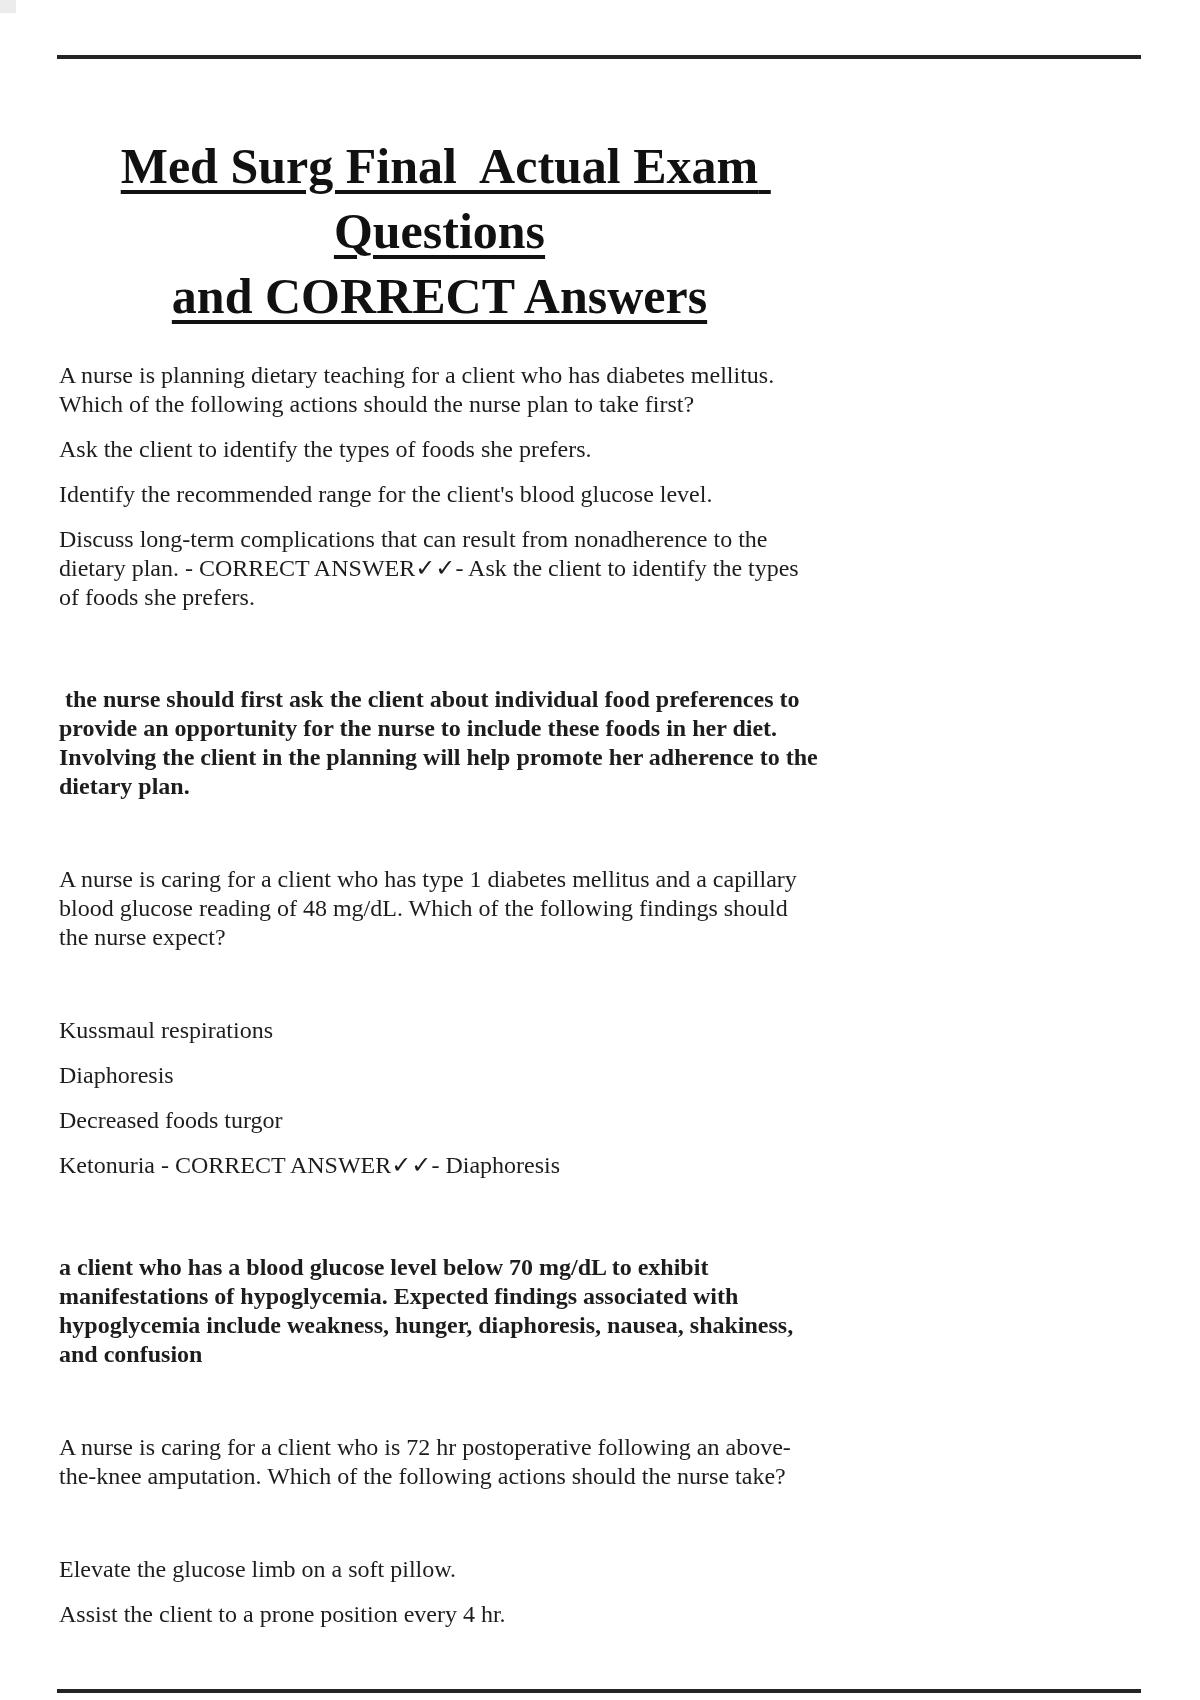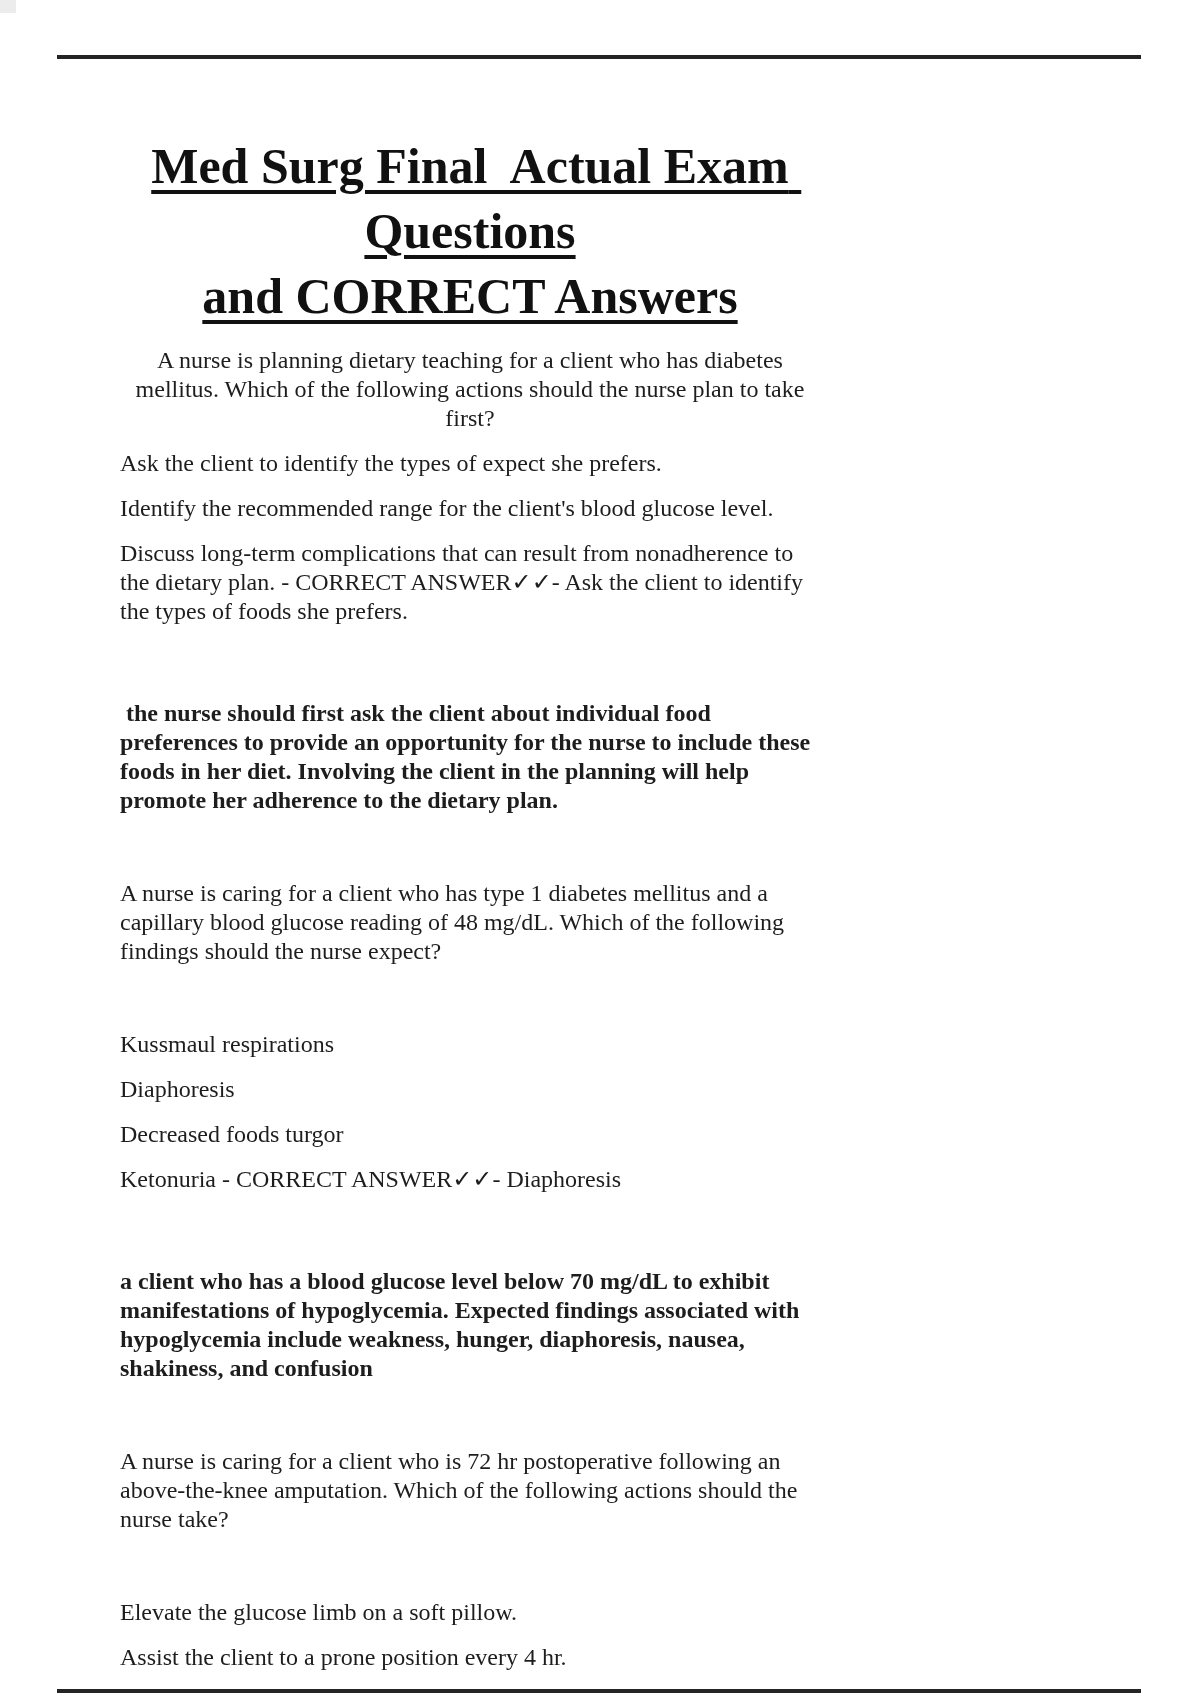--- a/index.html
+++ b/index.html
@@ -27,21 +27,21 @@
     width: 1084px;
     height: 4px;
     background: #242424;
   }
   .rule.top { top: 55px; }
   .rule.bottom { top: 1689px; }
   .content {
     position: absolute;
     left: 0; top: 0;
     width: 964px;
-    padding: 134px 144px 0 120px;
+    padding: 134px 144px 0 59px;
     box-sizing: border-box;
   }
   .doc-title {
     font-size: 50px;
     line-height: 65px;
     font-weight: bold;
     text-align: center;
     color: #111111;
     margin: 0;
   }
@@ -51,39 +51,39 @@
     text-underline-offset: 7px;
     white-space: pre-wrap;
   }
   .para {
     font-size: 24px;
     line-height: 29px;
     margin: 0;
     white-space: pre-wrap;
     color: #1d1d1d;
   }
-  .gap-first { margin-top: 17px; text-align: center; }
+  .gap-first { margin-top: 32px; }
   .gap-lg    { margin-top: 64px; }
   .gap-xl    { margin-top: 73px; font-weight: bold; }
   .gap-sm    { margin-top: 16px; }
 </style>
 </head>
 <body>
 
 <div class="scan-artifact"></div>
 <div class="rule top"></div>
 
 <div class="content">
   <h1 class="doc-title">
     <div class="t-line">Med Surg Final  Actual Exam Questions</div>
     <div class="t-line">and CORRECT Answers</div>
   </h1>
 
   <p class="para gap-first">A nurse is planning dietary teaching for a client who has diabetes mellitus. Which of the following actions should the nurse plan to take first?</p>
-  <p class="para gap-sm">Ask the client to identify the types of expect she prefers.</p>
+  <p class="para gap-sm">Ask the client to identify the types of foods she prefers.</p>
   <p class="para gap-sm">Identify the recommended range for the client's blood glucose level.</p>
   <p class="para gap-sm">Discuss long-term complications that can result from nonadherence to the dietary plan. - CORRECT ANSWER✓✓- Ask the client to identify the types of foods she prefers.</p>
   <p class="para gap-xl"> the nurse should first ask the client about individual food preferences to provide an opportunity for the nurse to include these foods in her diet. Involving the client in the planning will help promote her adherence to the dietary plan.</p>
   <p class="para gap-lg">A nurse is caring for a client who has type 1 diabetes mellitus and a capillary blood glucose reading of 48 mg/dL. Which of the following findings should the nurse expect?</p>
   <p class="para gap-lg">Kussmaul respirations</p>
   <p class="para gap-sm">Diaphoresis</p>
   <p class="para gap-sm">Decreased foods turgor</p>
   <p class="para gap-sm">Ketonuria - CORRECT ANSWER✓✓- Diaphoresis</p>
   <p class="para gap-xl">a client who has a blood glucose level below 70 mg/dL to exhibit manifestations of hypoglycemia. Expected findings associated with hypoglycemia include weakness, hunger, diaphoresis, nausea, shakiness, and confusion</p>
   <p class="para gap-lg">A nurse is caring for a client who is 72 hr postoperative following an above-the-knee amputation. Which of the following actions should the nurse take?</p>

